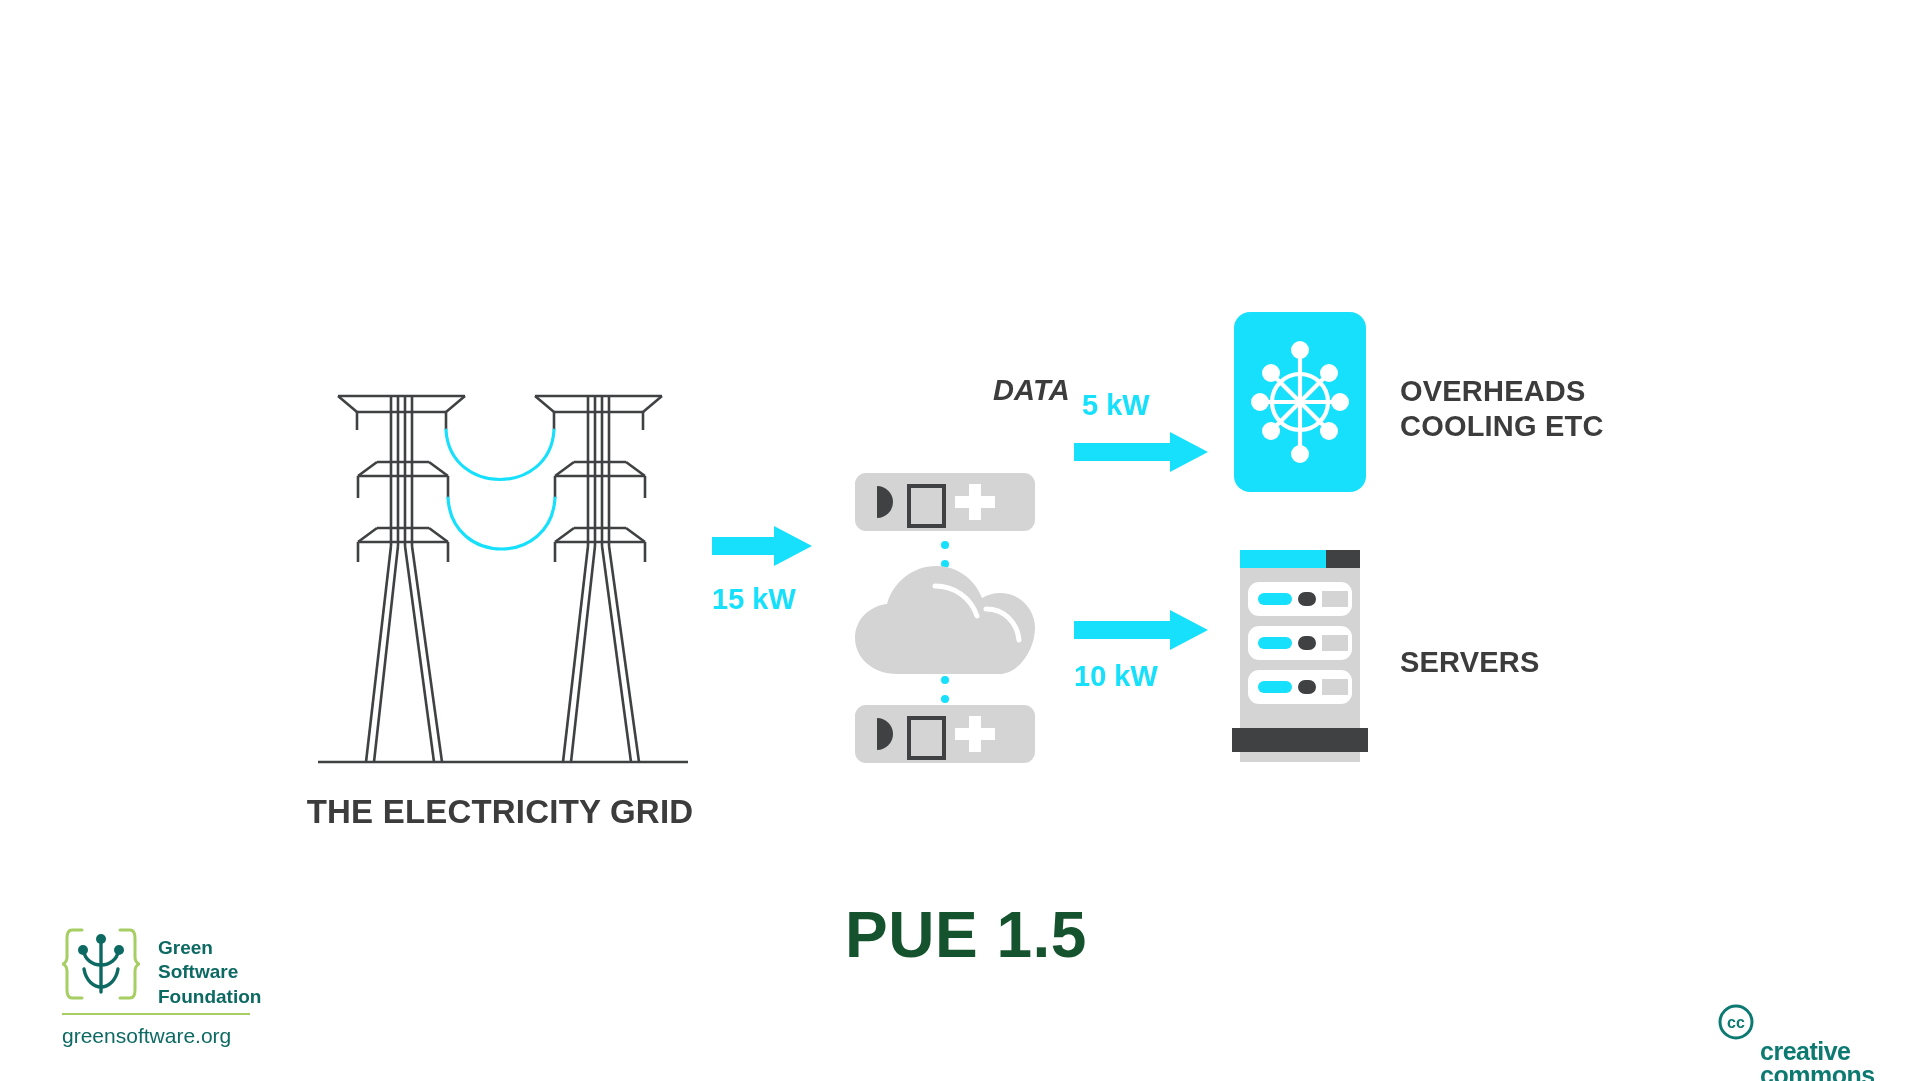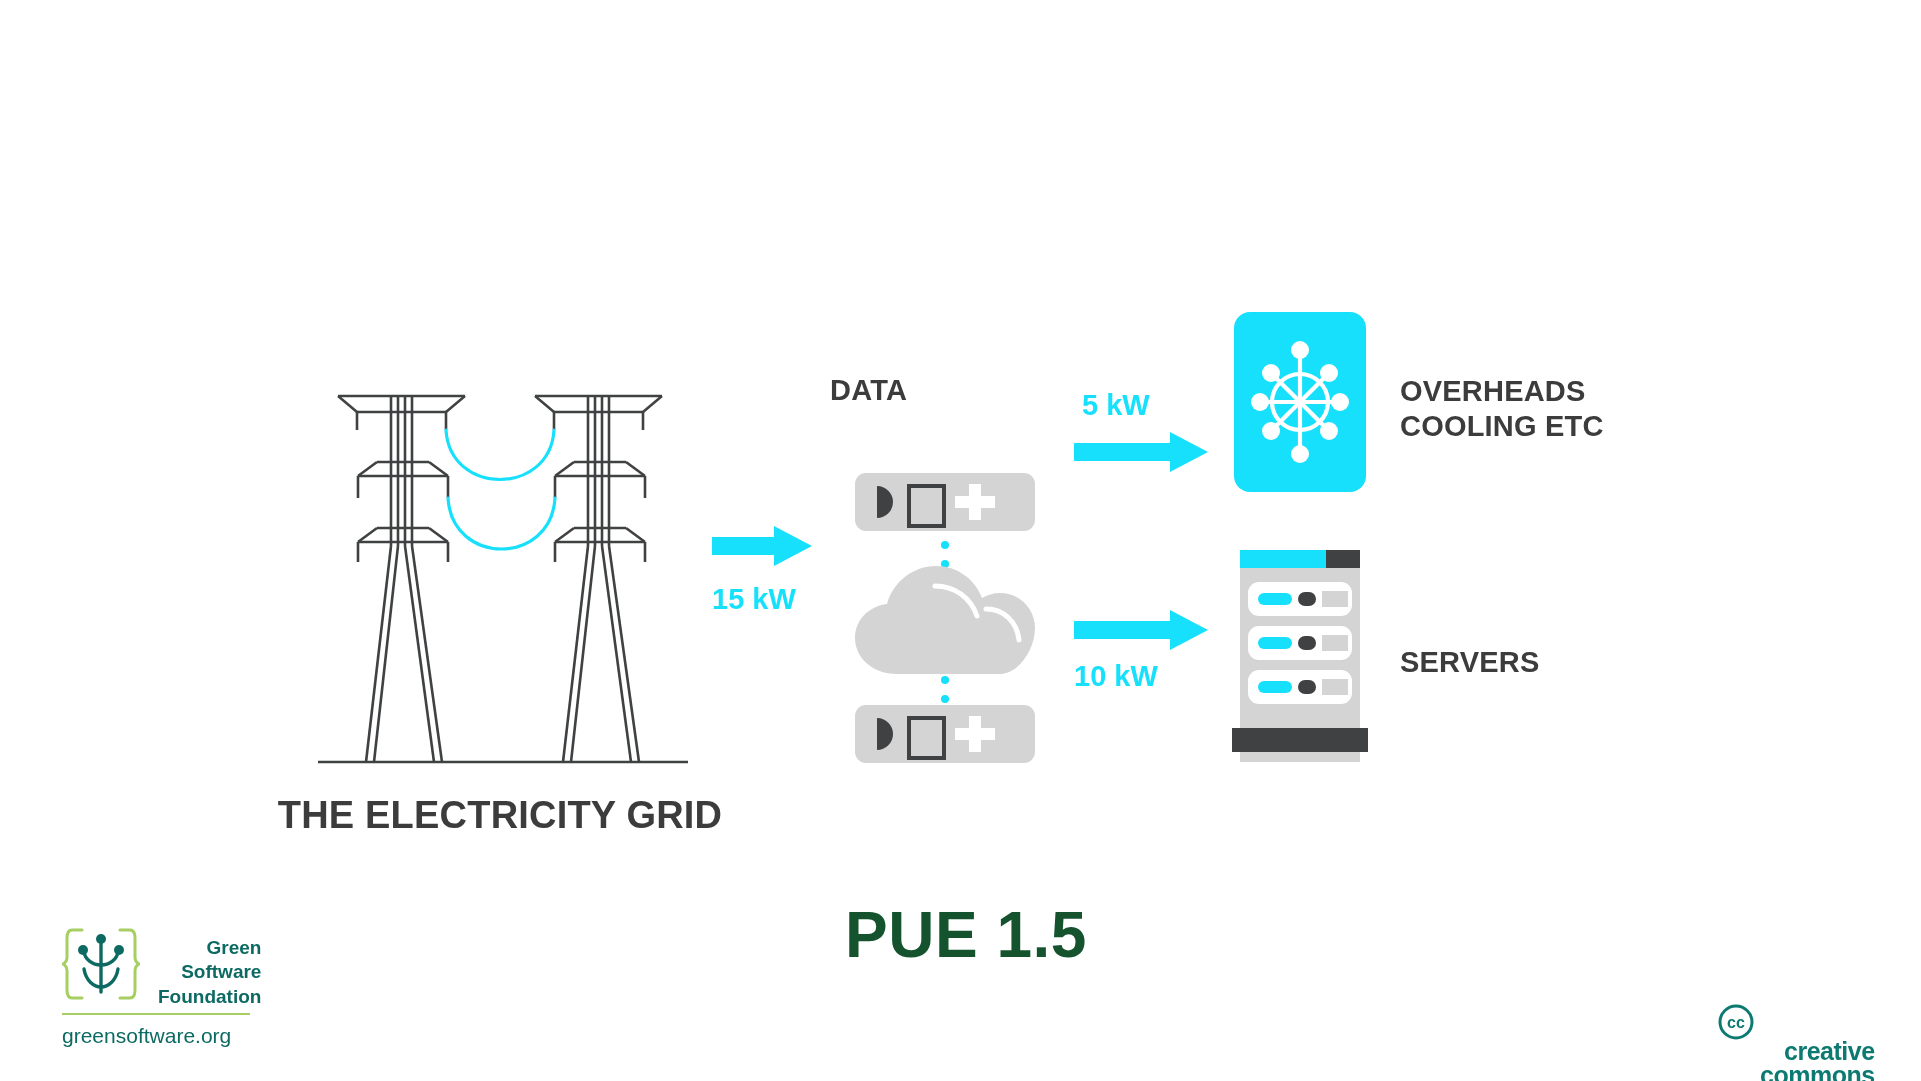--- a/index.html
+++ b/index.html
@@ -11,38 +11,39 @@
     width: 1921px;
     height: 1081px;
     position: relative;
     font-family: "Liberation Sans", sans-serif;
     overflow: hidden;
   }
   .stage {
     position: absolute;
     inset: 0;
   }
-  .abs { position: absolute; text-align: right; }
+  .abs { position: absolute; }
 
   
   .lbl-dark {
     color: #3c3c3c;
     font-weight: bold;
     letter-spacing: 0.2px;
     line-height: 1.18;
   }
   .grid-caption {
-    font-size: 38px;
+    font-size: 33px;
     text-align: center;
     white-space: nowrap;
   }
   .dc-caption {
     font-size: 29px;
-    text-align: left;
+    text-align: right;
     line-height: 1.22;
+    font-style: italic;
   }
   .right-caption {
     font-size: 29px;
     text-align: left;
     line-height: 1.22;
     white-space: nowrap;
   }
   .pue-title {
     color: #14532d;
     font-weight: bold;

